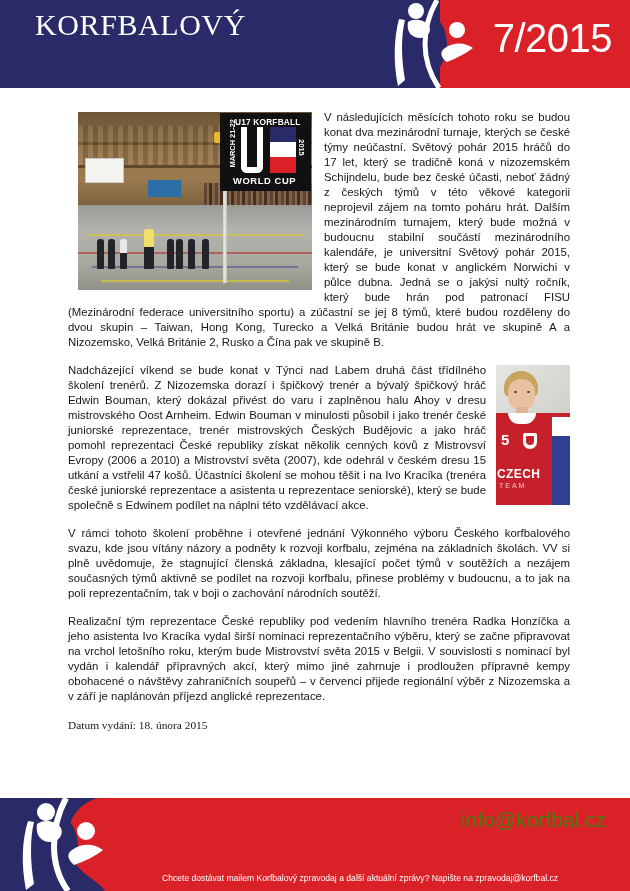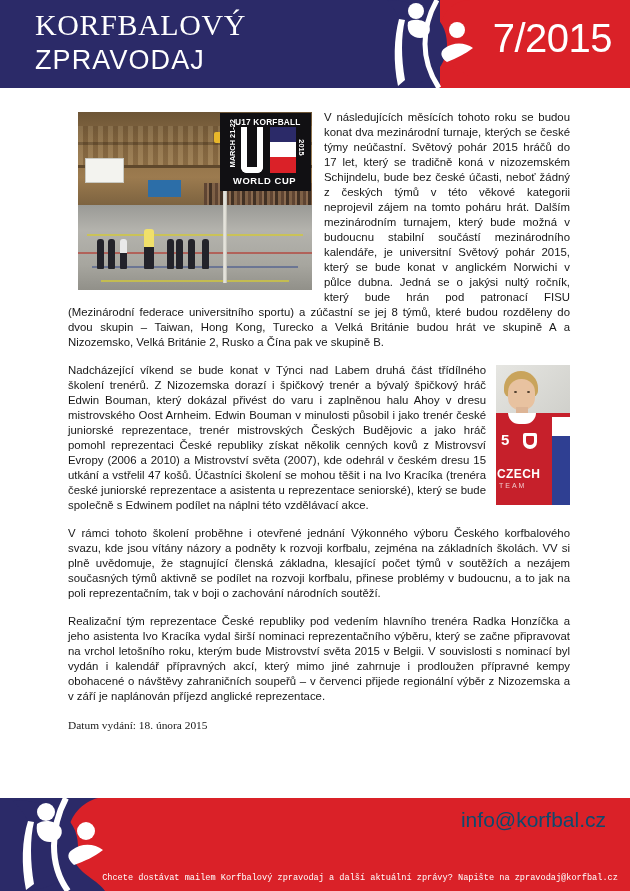--- a/index.html
+++ b/index.html
@@ -390,30 +390,30 @@
   }
   .footer-contact {
     position: absolute;
     right: 24px; top: 8px;
     text-align: right;
     z-index: 6;
   }
   .footer-email, .footer-web {
     font-family: "Liberation Sans", sans-serif;
     font-size: 21px;
-    color: #0c4a6e;
+    color: #4d7c0f;
     line-height: 27px;
     white-space: nowrap;
   }
   .footer-note {
     position: absolute;
     left: 0; right: 0;
     bottom: 8px;
     text-align: center;
-    font-family: Liberation Mono, monospace;
+    font-family: Liberation Sans, sans-serif;
     font-size: 8.6px;
     color: #ffffff;
     z-index: 6;
     padding-left: 90px;
   }
 </style>
 </head>
 <body>
 
 <div class="header">
@@ -436,21 +436,20 @@
       <path d="M30,20 C26,36 26,58 30,80 L23,86 C18,62 19,38 24,19 Z" fill="#ffffff"></path>
 
       <circle cx="82" cy="30" r="8" fill="#ffffff"></circle>
 
       <path d="M70,48 C78,42 90,42 98,48 C90,54 82,58 72,62 C66,58 64,52 70,48 Z" fill="#ffffff"></path>
     </svg>
   </div>
 
   <div class="header-title-wrap">
     <div class="title-main">KORFBALOVÝ</div>
-    <div class="title-sub">ZPRAVODAJ</div>
   </div>
 
   <div class="issue-number">7/2015</div>
 </div>
 
 <div class="content">
   <div class="article">
 
     <div class="photo-court">
       <div class="court-hall"></div>

